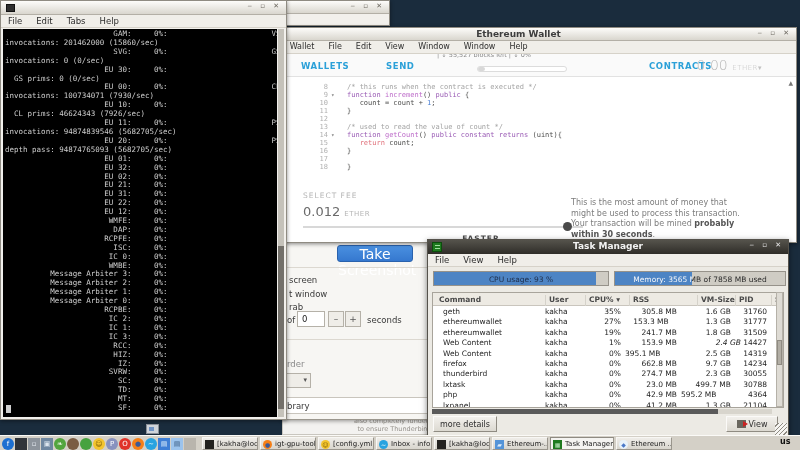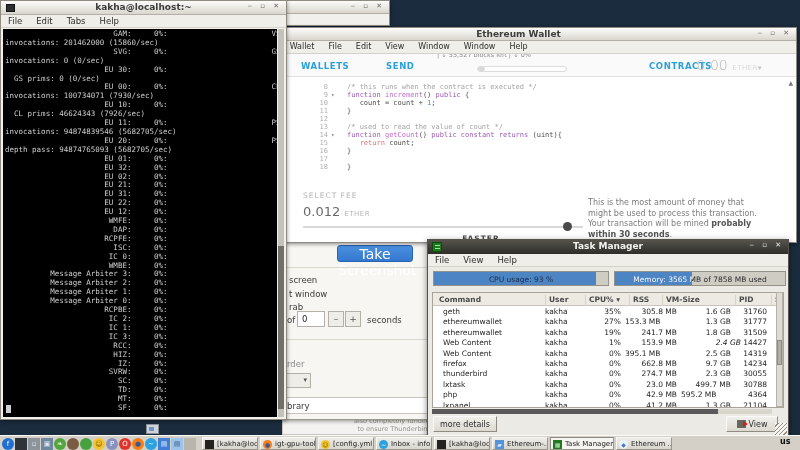--- a/index.html
+++ b/index.html
@@ -52,21 +52,21 @@
   .code-line .fold{position:absolute;left:90px;width:12px;color:#8a8a8a;font-size:6px;}
   .code-line .ct{position:absolute;left:106px;}
   .cm{color:#a3a3a3;} .kw{color:#9a5bb5;} .fn{color:#bd6bc9;} .nm{color:#4a7fd4;} .rt{color:#e0707a;} .pl{color:#4d4d4c;}
   
   #fee-label{position:absolute;left:62px;top:163px;font-size:7.5px;letter-spacing:1px;color:#b5b5b5;}
   #fee-amount{position:absolute;left:62px;top:176px;font-size:13px;color:#6a6a6a;}
   #fee-unit{font-size:7px;color:#b5b5b5;letter-spacing:.5px;}
   #fee-slider{position:absolute;left:62px;top:198px;width:280px;height:2px;background:#d8d8d8;}
   #fee-handle{position:absolute;left:93%;top:-4px;width:9px;height:9px;border-radius:50%;background:#4a4a4a;}
   #fee-faster{position:absolute;left:160px;top:206px;width:160px;text-align:center;font-size:7.5px;font-weight:bold;letter-spacing:1px;color:#4a4a4a;}
-  #fee-note{position:absolute;left:347px;top:170px;width:178px;font-size:8px;line-height:10.5px;color:#7c7c7c;}
+  #fee-note{position:absolute;left:330px;top:170px;width:178px;font-size:8px;line-height:10.5px;color:#7c7c7c;}
   #fee-note b{color:#555;}
 
   
   #shotdlg{left:282px;top:238px;width:146px;height:182px;z-index:25;background:#f7f6f3;border:1px solid #9b978e;box-shadow:0 1px 4px rgba(0,0,0,.4);}
   #shot-btn{position:absolute;right:14px;top:6px;width:76px;height:17px;background:linear-gradient(#4a90e0,#3578cf);
     border:1px solid #2a62ad;border-radius:3px;color:#fff;font-size:14px;text-align:center;line-height:16px;}
   #shot-div1{position:absolute;left:0;right:0;top:28px;border-top:1px solid #dcd8d0;}
   .shot-opt{position:absolute;left:6px;font-size:8.5px;color:#3a3a3a;}
   #shot-delay{position:absolute;left:4px;top:76px;font-size:8.5px;color:#3a3a3a;}
   #delay-box{position:absolute;left:14px;top:72px;width:28px;height:16px;background:#fff;border:1px solid #b5b1a8;font-size:8.5px;color:#222;padding:2px 0 0 4px;}
@@ -226,21 +226,20 @@
     <div id="fee-note">
       <span>This is the most amount of money that might be used</span>
       <span>to process this transaction. Your transaction will be</span>
       <span>mined </span><b>probably within 30 seconds</b><span>.</span>
     </div>
   </div>
 
   <div id="terminal" class="win">
     <div class="tbar">
       <span id="term-icon"></span>
-      <span class="ttl">kakha@localhost:~</span>
       <span class="wbtns">‒ ▫ ✕</span>
     </div>
     <div class="menubar"><span>File</span><span>Edit</span><span>Tabs</span><span>Help</span></div>
     <div id="term-body">
       <pre id="term-pre">                        GAM:     0%:                       VS
 invocations: 201462000 (15860/sec)
                         SVG:     0%:                       GS
 invocations: 0 (0/sec)
                       EU 30:     0%:
   GS prims: 0 (0/sec)
@@ -304,39 +303,39 @@
       <div id="mem-fill">
           <div class="lbl2">Memory: 3565 MB of 7858 MB used</div>
         </div>
     </div>
     <div id="tm-table">
       <div id="tm-header">
           <span class="hcell" style="left: 3px; width: 100px; border-left: none;">Command</span>
           <span class="hcell" style="left: 112px; width: 38px;">User</span>
           <span class="hcell" style="left: 152px; width: 36px;">CPU% ▾</span>
           <span class="hcell" style="left: 196px; width: 44px;">RSS</span>
-          <span class="hcell" style="left: 229px; width: 50px;">VM-Size</span>
+          <span class="hcell" style="left: 264px; width: 50px;">VM-Size</span>
           <span class="hcell" style="left: 302px; width: 32px;">PID</span>
           <span class="hcell" style="left: 338px; width: 20px;">State</span>
         </div>
       <div id="tm-rows">
           <div class="trow">
             <span class="tcell" style="left: 10px; width: 98px; text-align: left;">geth</span>
             <span class="tcell" style="left: 112px; width: 40px; text-align: left;">kakha</span>
             <span class="tcell" style="left: 150px; width: 38px; text-align: right;">35%</span>
             <span class="tcell" style="left: 192px; width: 52px; text-align: right;">305.8 MB</span>
             <span class="tcell" style="left: 248px; width: 50px; text-align: right;">1.6 GB</span>
             <span class="tcell" style="left: 302px; width: 32px; text-align: right;">31760</span>
             <span class="tcell" style="left: 336px; width: 20px; text-align: center;">D</span>
           </div>
           <div class="trow">
             <span class="tcell" style="left: 10px; width: 98px; text-align: left;">ethereumwallet</span>
             <span class="tcell" style="left: 112px; width: 40px; text-align: left;">kakha</span>
             <span class="tcell" style="left: 150px; width: 38px; text-align: right;">27%</span>
-            <span class="tcell" style="left: 192px; width: 52px; text-align: left;">153.3 MB</span>
+            <span class="tcell" style="left: 192px; width: 52px; text-align: center;">153.3 MB</span>
             <span class="tcell" style="left: 248px; width: 50px; text-align: right;">1.3 GB</span>
             <span class="tcell" style="left: 302px; width: 32px; text-align: right;">31777</span>
             <span class="tcell" style="left: 336px; width: 20px; text-align: center;">R</span>
           </div>
           <div class="trow">
             <span class="tcell" style="left: 10px; width: 98px; text-align: left;">ethereumwallet</span>
             <span class="tcell" style="left: 112px; width: 40px; text-align: left;">kakha</span>
             <span class="tcell" style="left: 150px; width: 38px; text-align: right;">19%</span>
             <span class="tcell" style="left: 192px; width: 52px; text-align: right;">241.7 MB</span>
             <span class="tcell" style="left: 248px; width: 50px; text-align: right;">1.8 GB</span>

